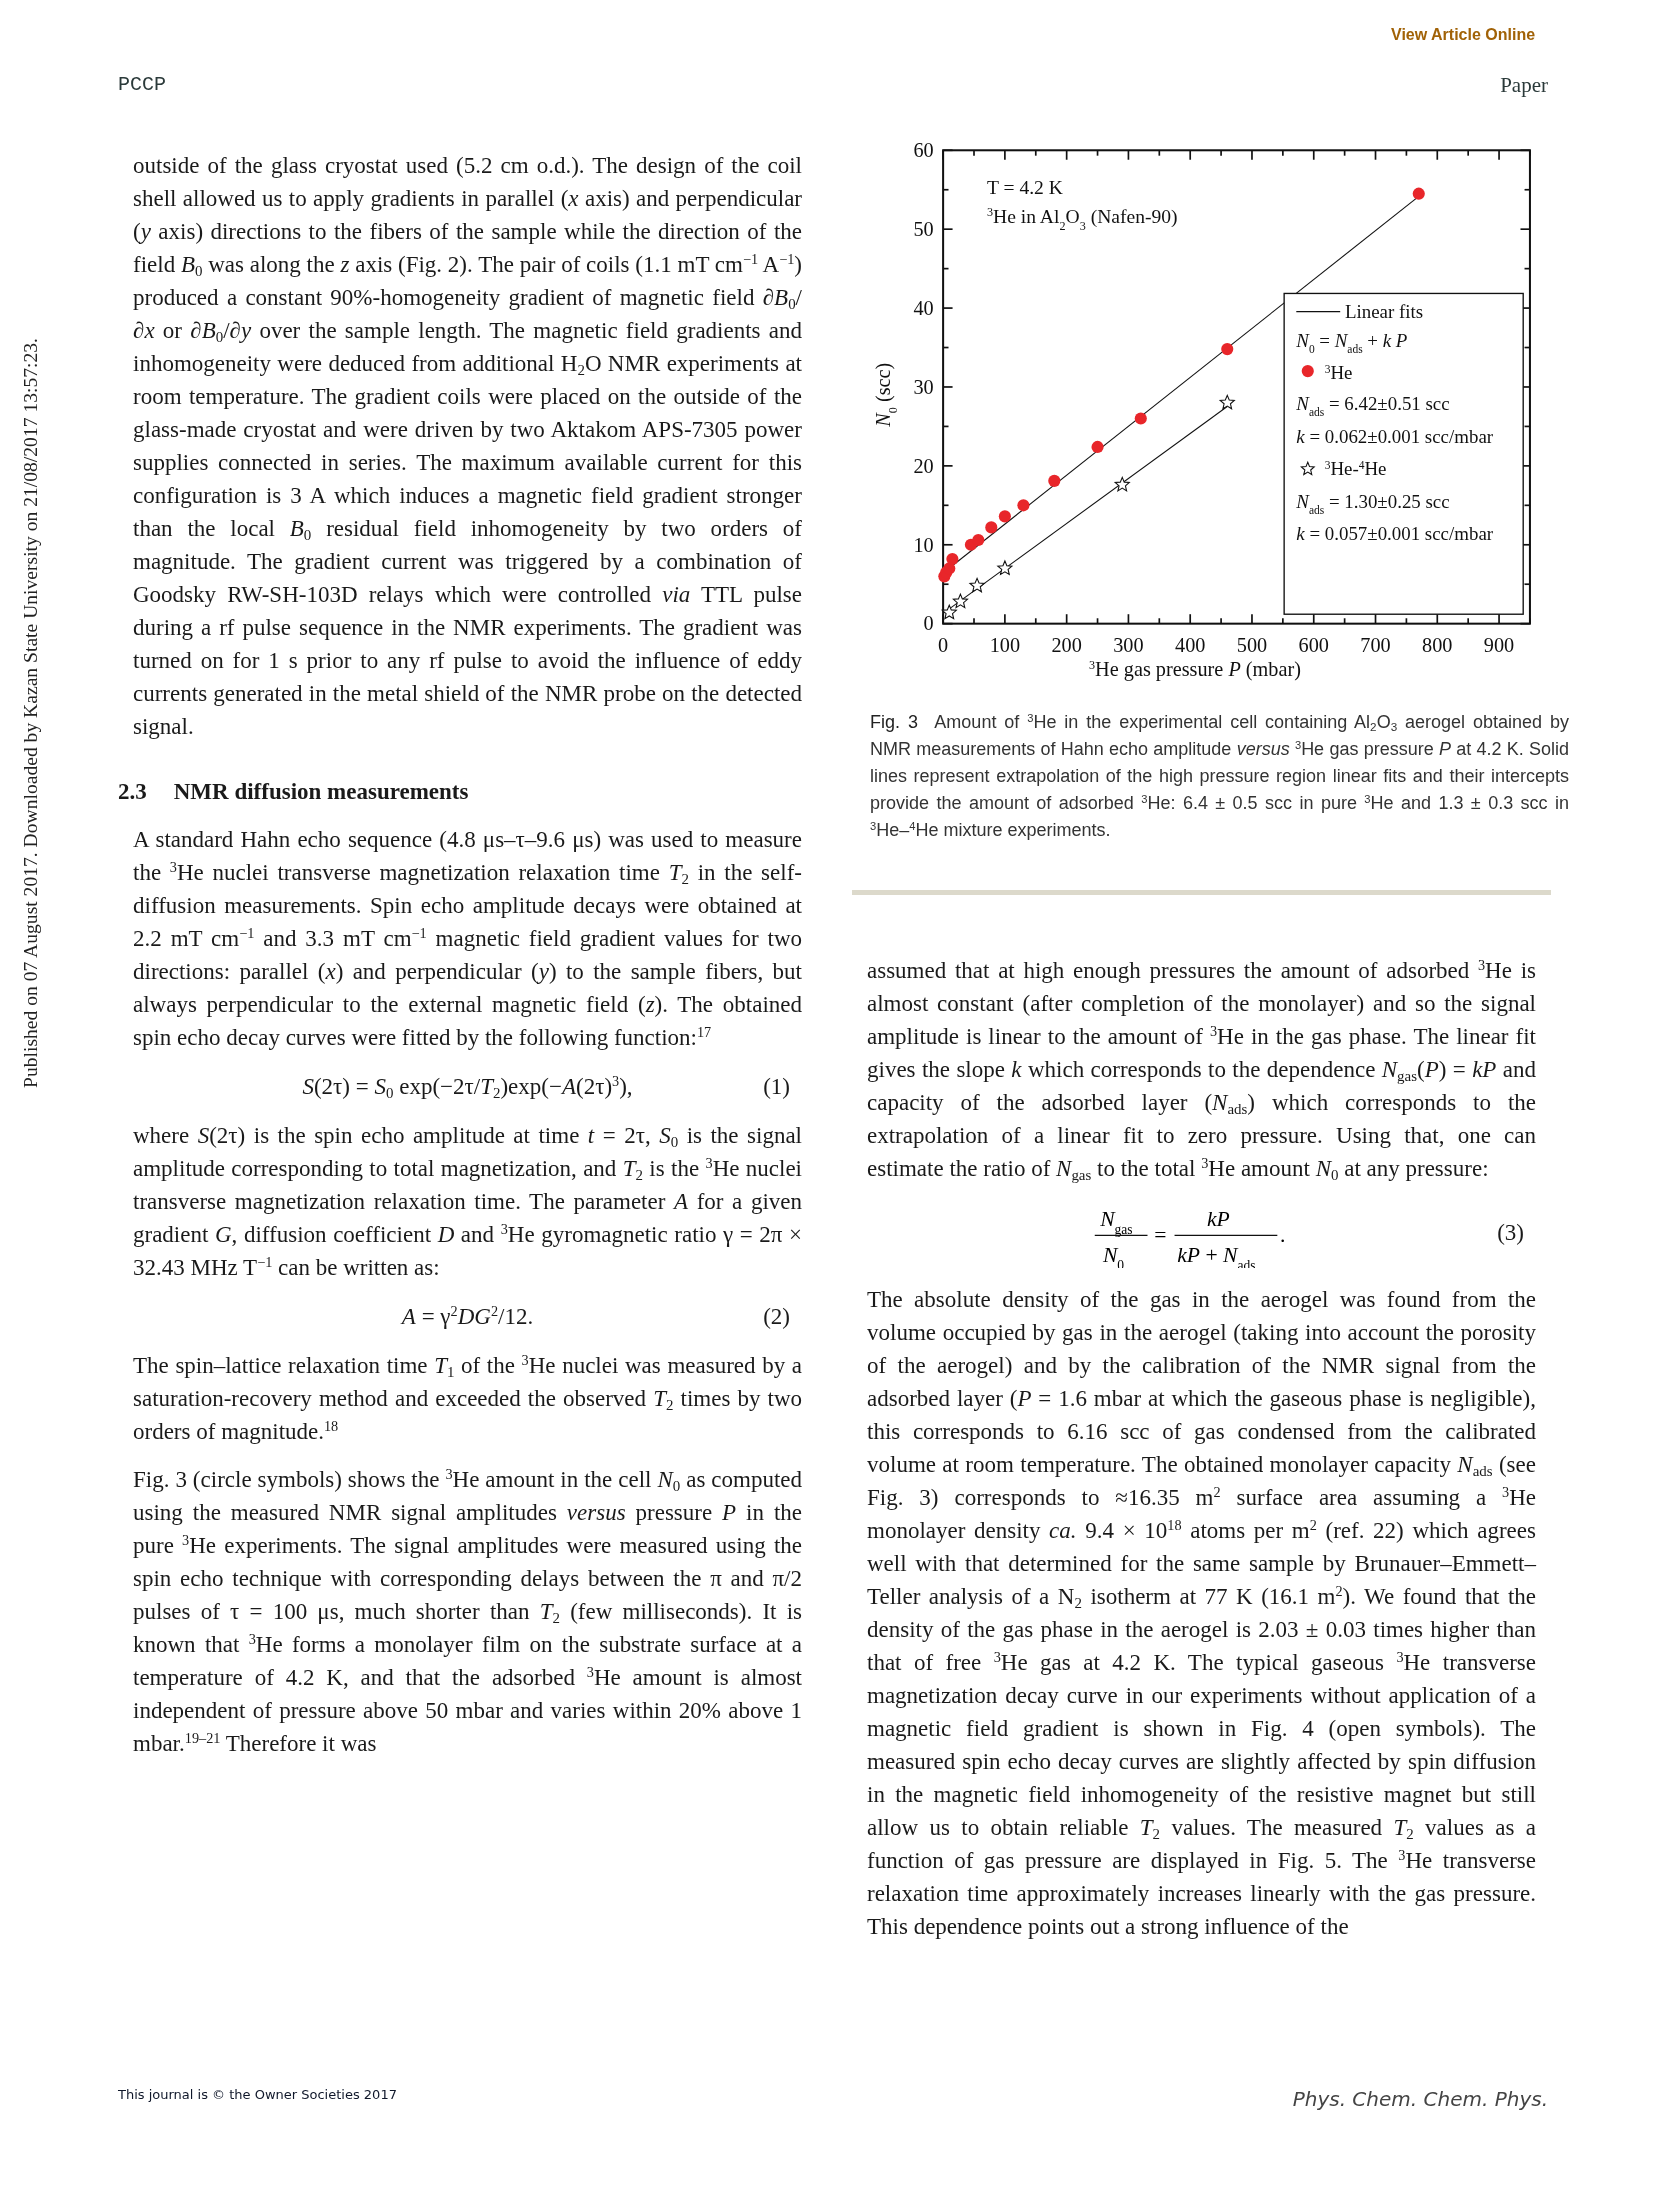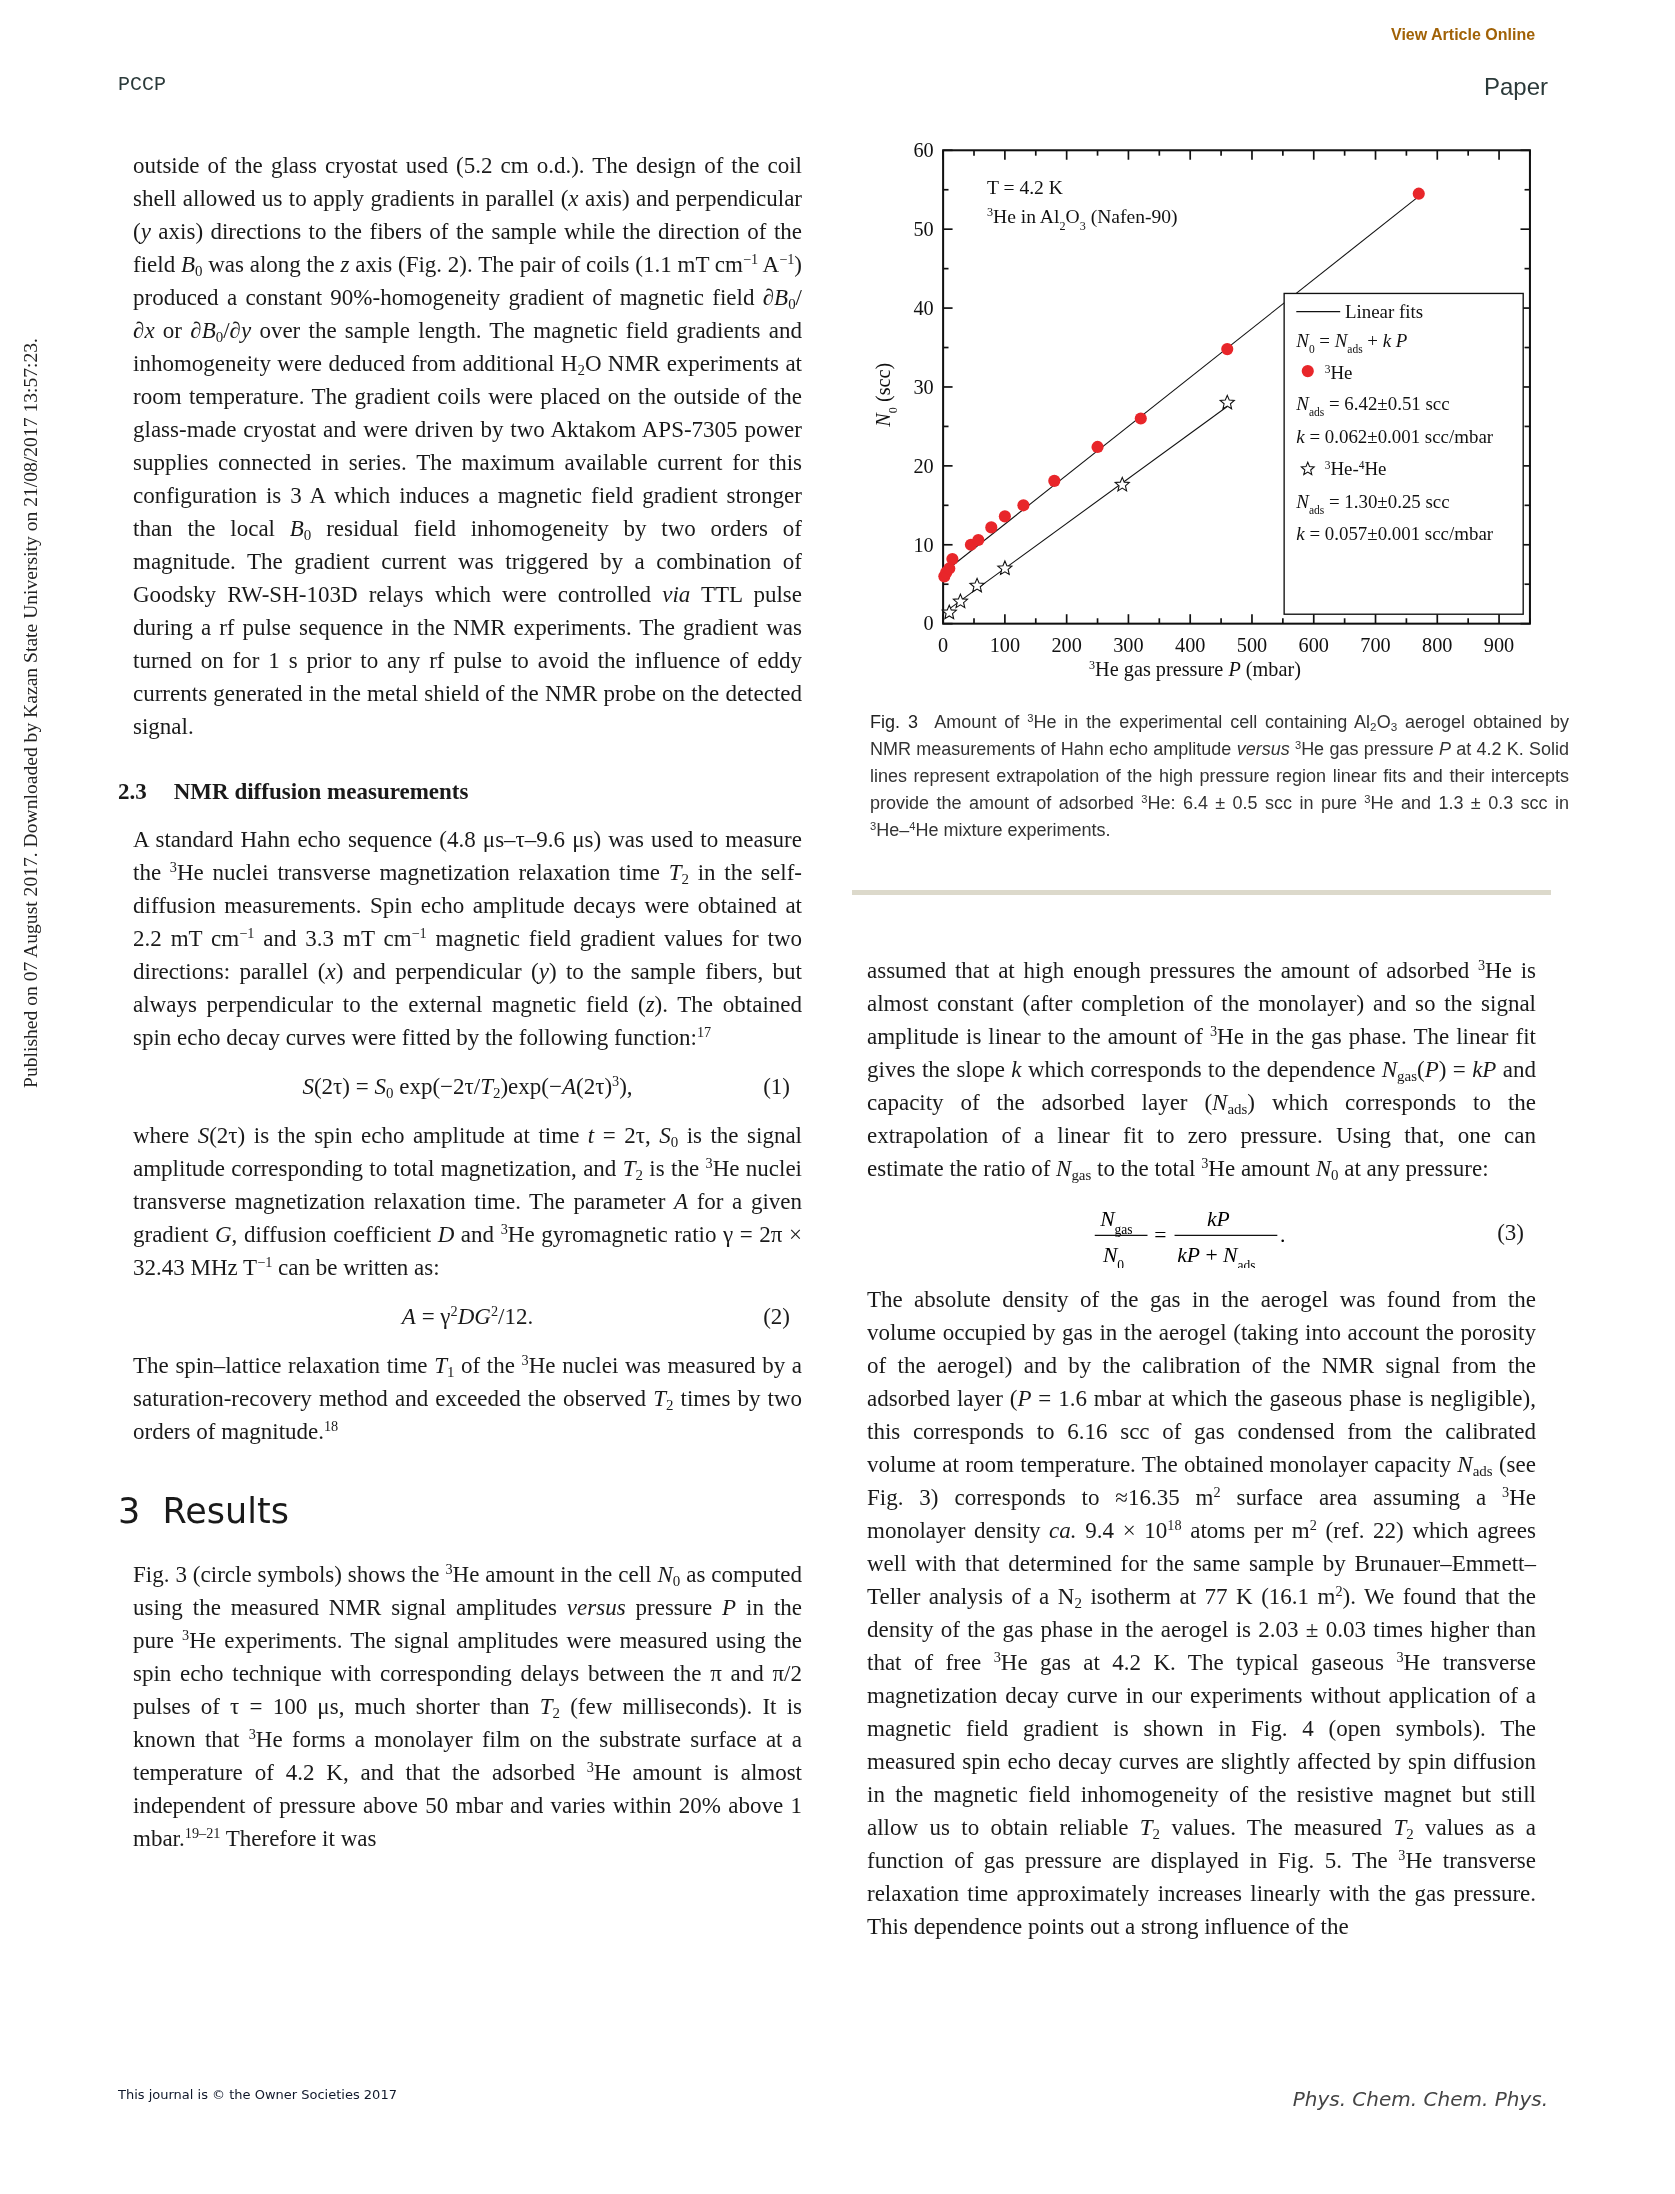--- a/index.html
+++ b/index.html
@@ -1,20 +1,20 @@
 <!DOCTYPE html>
 <html style="font-size:10.8px"><head>
 <meta charset="utf-8">
 <style>
   html, body { margin:0; padding:0; background:#ffffff; }
   body { width:1676px; height:2194px; position:relative; overflow:hidden; color:#1a1a1a; }
 
   #view-online { position:absolute; left:1391px; top:26px; font-family:"Liberation Sans", sans-serif; font-weight:bold; font-size:16px; color:#a16207; }
   #journal-hdr { position:absolute; left:118px; top:73px; font-family:Liberation Mono, monospace; font-size:20px; color:#2b3a3a; }
-  #paper-hdr { position:absolute; right:128px; top:73px; font-family:Liberation Sans, sans-serif; font-size:24px; color:#2b3a3a;margin-left:32px; }
+  #paper-hdr { position:absolute; right:128px; top:73px; font-family:Liberation Serif, serif; font-size:21px; color:#2b3a3a;margin-left:32px; }
 
   #sidebar-note { position:absolute; left:-594px; top:702px; width:1249px; transform:rotate(-90deg); font-family:"Liberation Serif", serif; font-size:19.6px; color:#222; white-space:nowrap; text-align:center; }
 
   .col { position:absolute; font-family:"Liberation Serif", serif; font-size:23px; line-height:33px; text-align:justify; color:#1a1a1a; }
   .col p { margin:15px; }
   #left-col { left:118px; top:134px; width:699px; }
   #right-col { left:852px; top:939px; width:699px; }
   sup { font-size:0.62em; line-height:0; vertical-align:0.55em; }
   sub { font-size:0.65em; line-height:0; vertical-align:-0.25em; }
   .eq { position:relative; text-align:center; margin:16px 0 16px 0; }
@@ -48,21 +48,20 @@
   <p>A standard Hahn echo sequence (4.8 μs–τ–9.6 μs) was used to measure the <sup>3</sup>He nuclei transverse magnetization relaxation time <i>T</i><sub>2</sub> in the self-diffusion measurements. Spin echo amplitude decays were obtained at 2.2 mT cm<sup>−1</sup> and 3.3 mT cm<sup>−1</sup> magnetic field gradient values for two directions: parallel (<i>x</i>) and perpendicular (<i>y</i>) to the sample fibers, but always perpendicular to the external magnetic field (<i>z</i>). The obtained spin echo decay curves were fitted by the following function:<sup>17</sup></p>
 
   <div class="eq"><i>S</i>(2τ) = <i>S</i><sub>0</sub> exp(−2τ/<i>T</i><sub>2</sub>)exp(−<i>A</i>(2τ)<sup>3</sup>),<span class="eq-num">(1)</span></div>
 
   <p>where <i>S</i>(2τ) is the spin echo amplitude at time <i>t</i> = 2τ, <i>S</i><sub>0</sub> is the signal amplitude corresponding to total magnetization, and <i>T</i><sub>2</sub> is the <sup>3</sup>He nuclei transverse magnetization relaxation time. The parameter <i>A</i> for a given gradient <i>G</i>, diffusion coefficient <i>D</i> and <sup>3</sup>He gyromagnetic ratio γ = 2π × 32.43 MHz T<sup>−1</sup> can be written as:</p>
 
   <div class="eq"><i>A</i> = γ<sup>2</sup><i>DG</i><sup>2</sup>/12.<span class="eq-num">(2)</span></div>
 
   <p>The spin–lattice relaxation time <i>T</i><sub>1</sub> of the <sup>3</sup>He nuclei was measured by a saturation-recovery method and exceeded the observed <i>T</i><sub>2</sub> times by two orders of magnitude.<sup>18</sup></p>
 
-  <h2 class="results"><span>3</span>&nbsp;&nbsp;<span>Results</span></h2>
 
   <p>Fig. 3 (circle symbols) shows the <sup>3</sup>He amount in the cell <i>N</i><sub>0</sub> as computed using the measured NMR signal amplitudes <i>versus</i> pressure <i>P</i> in the pure <sup>3</sup>He experiments. The signal amplitudes were measured using the spin echo technique with corresponding delays between the π and π/2 pulses of τ = 100 μs, much shorter than <i>T</i><sub>2</sub> (few milliseconds). It is known that <sup>3</sup>He forms a monolayer film on the substrate surface at a temperature of 4.2 K, and that the adsorbed <sup>3</sup>He amount is almost independent of pressure above 50 mbar and varies within 20% above 1 mbar.<sup>19–21</sup> Therefore it was</p>
 </div>
 
 <div id="fig-area">
   <svg id="chart" width="716" height="574" viewBox="0 0 1060 850" font-family="Liberation Serif, serif">
 
     <rect x="157" y="33" width="869" height="701" fill="none" stroke="#111" stroke-width="3"></rect>
     <g id="ticks">
         <line x1="157" y1="734" x2="157" y2="720" stroke="#111" stroke-width="2.5"></line>

